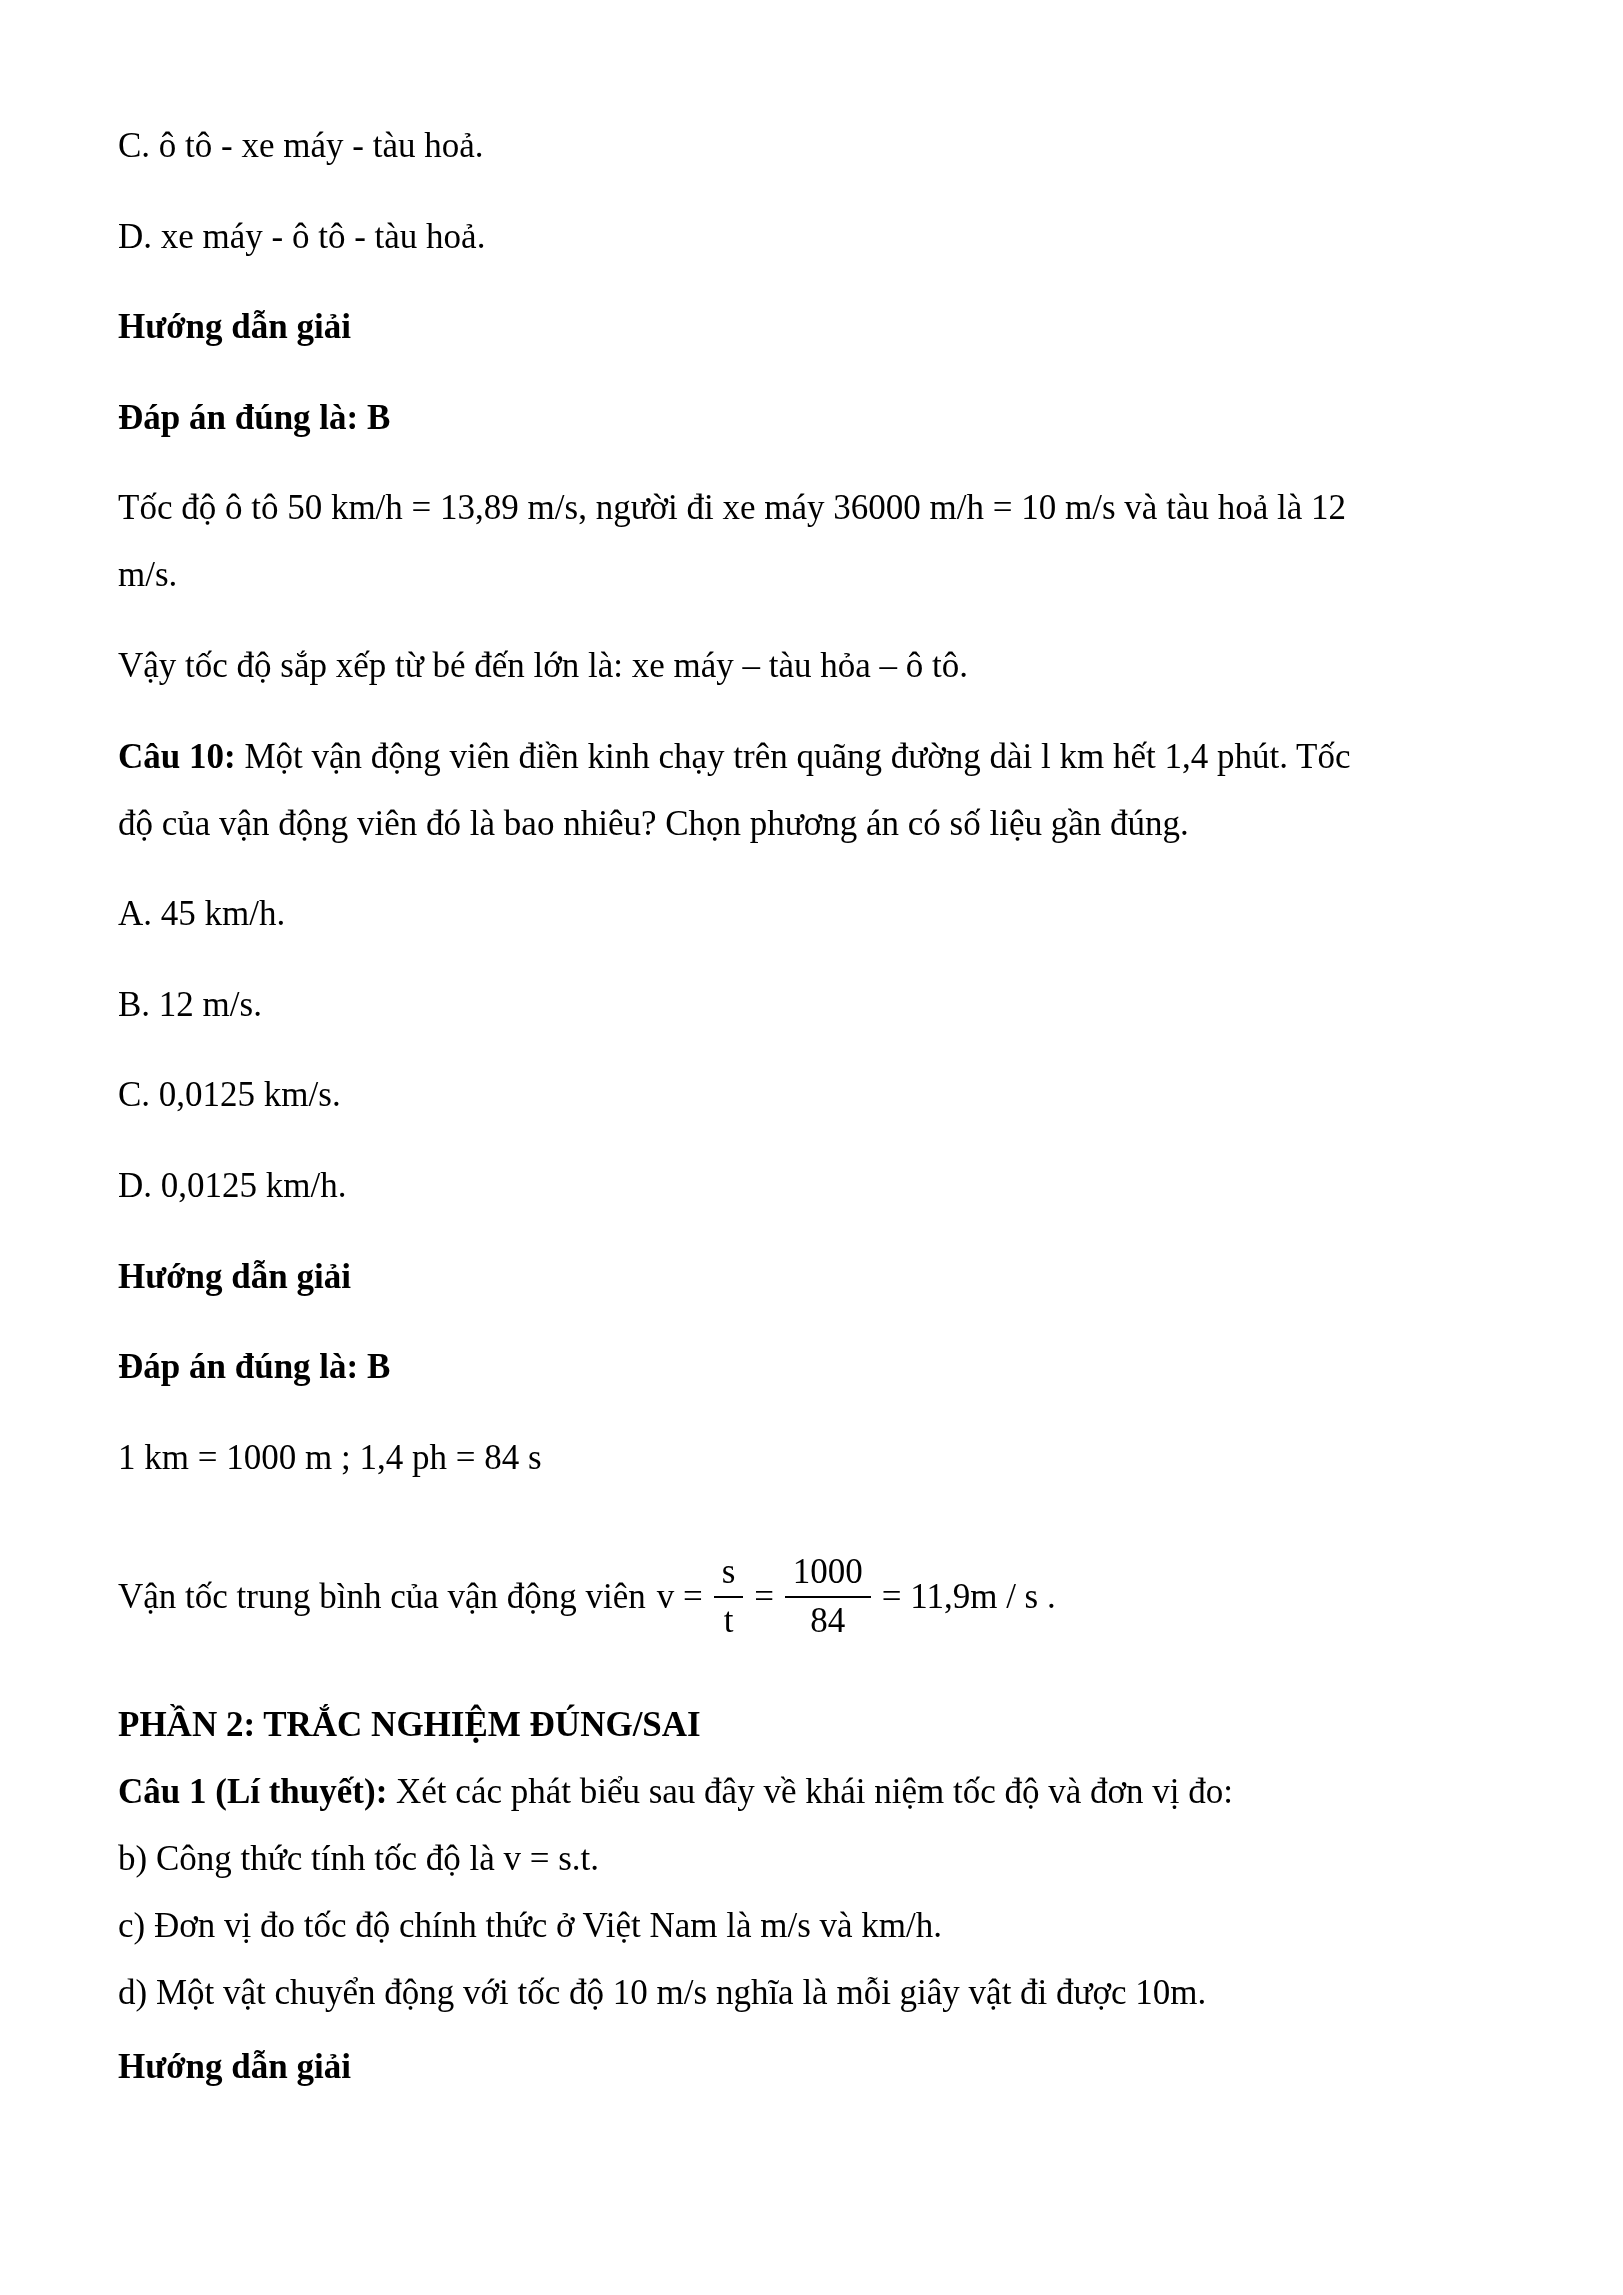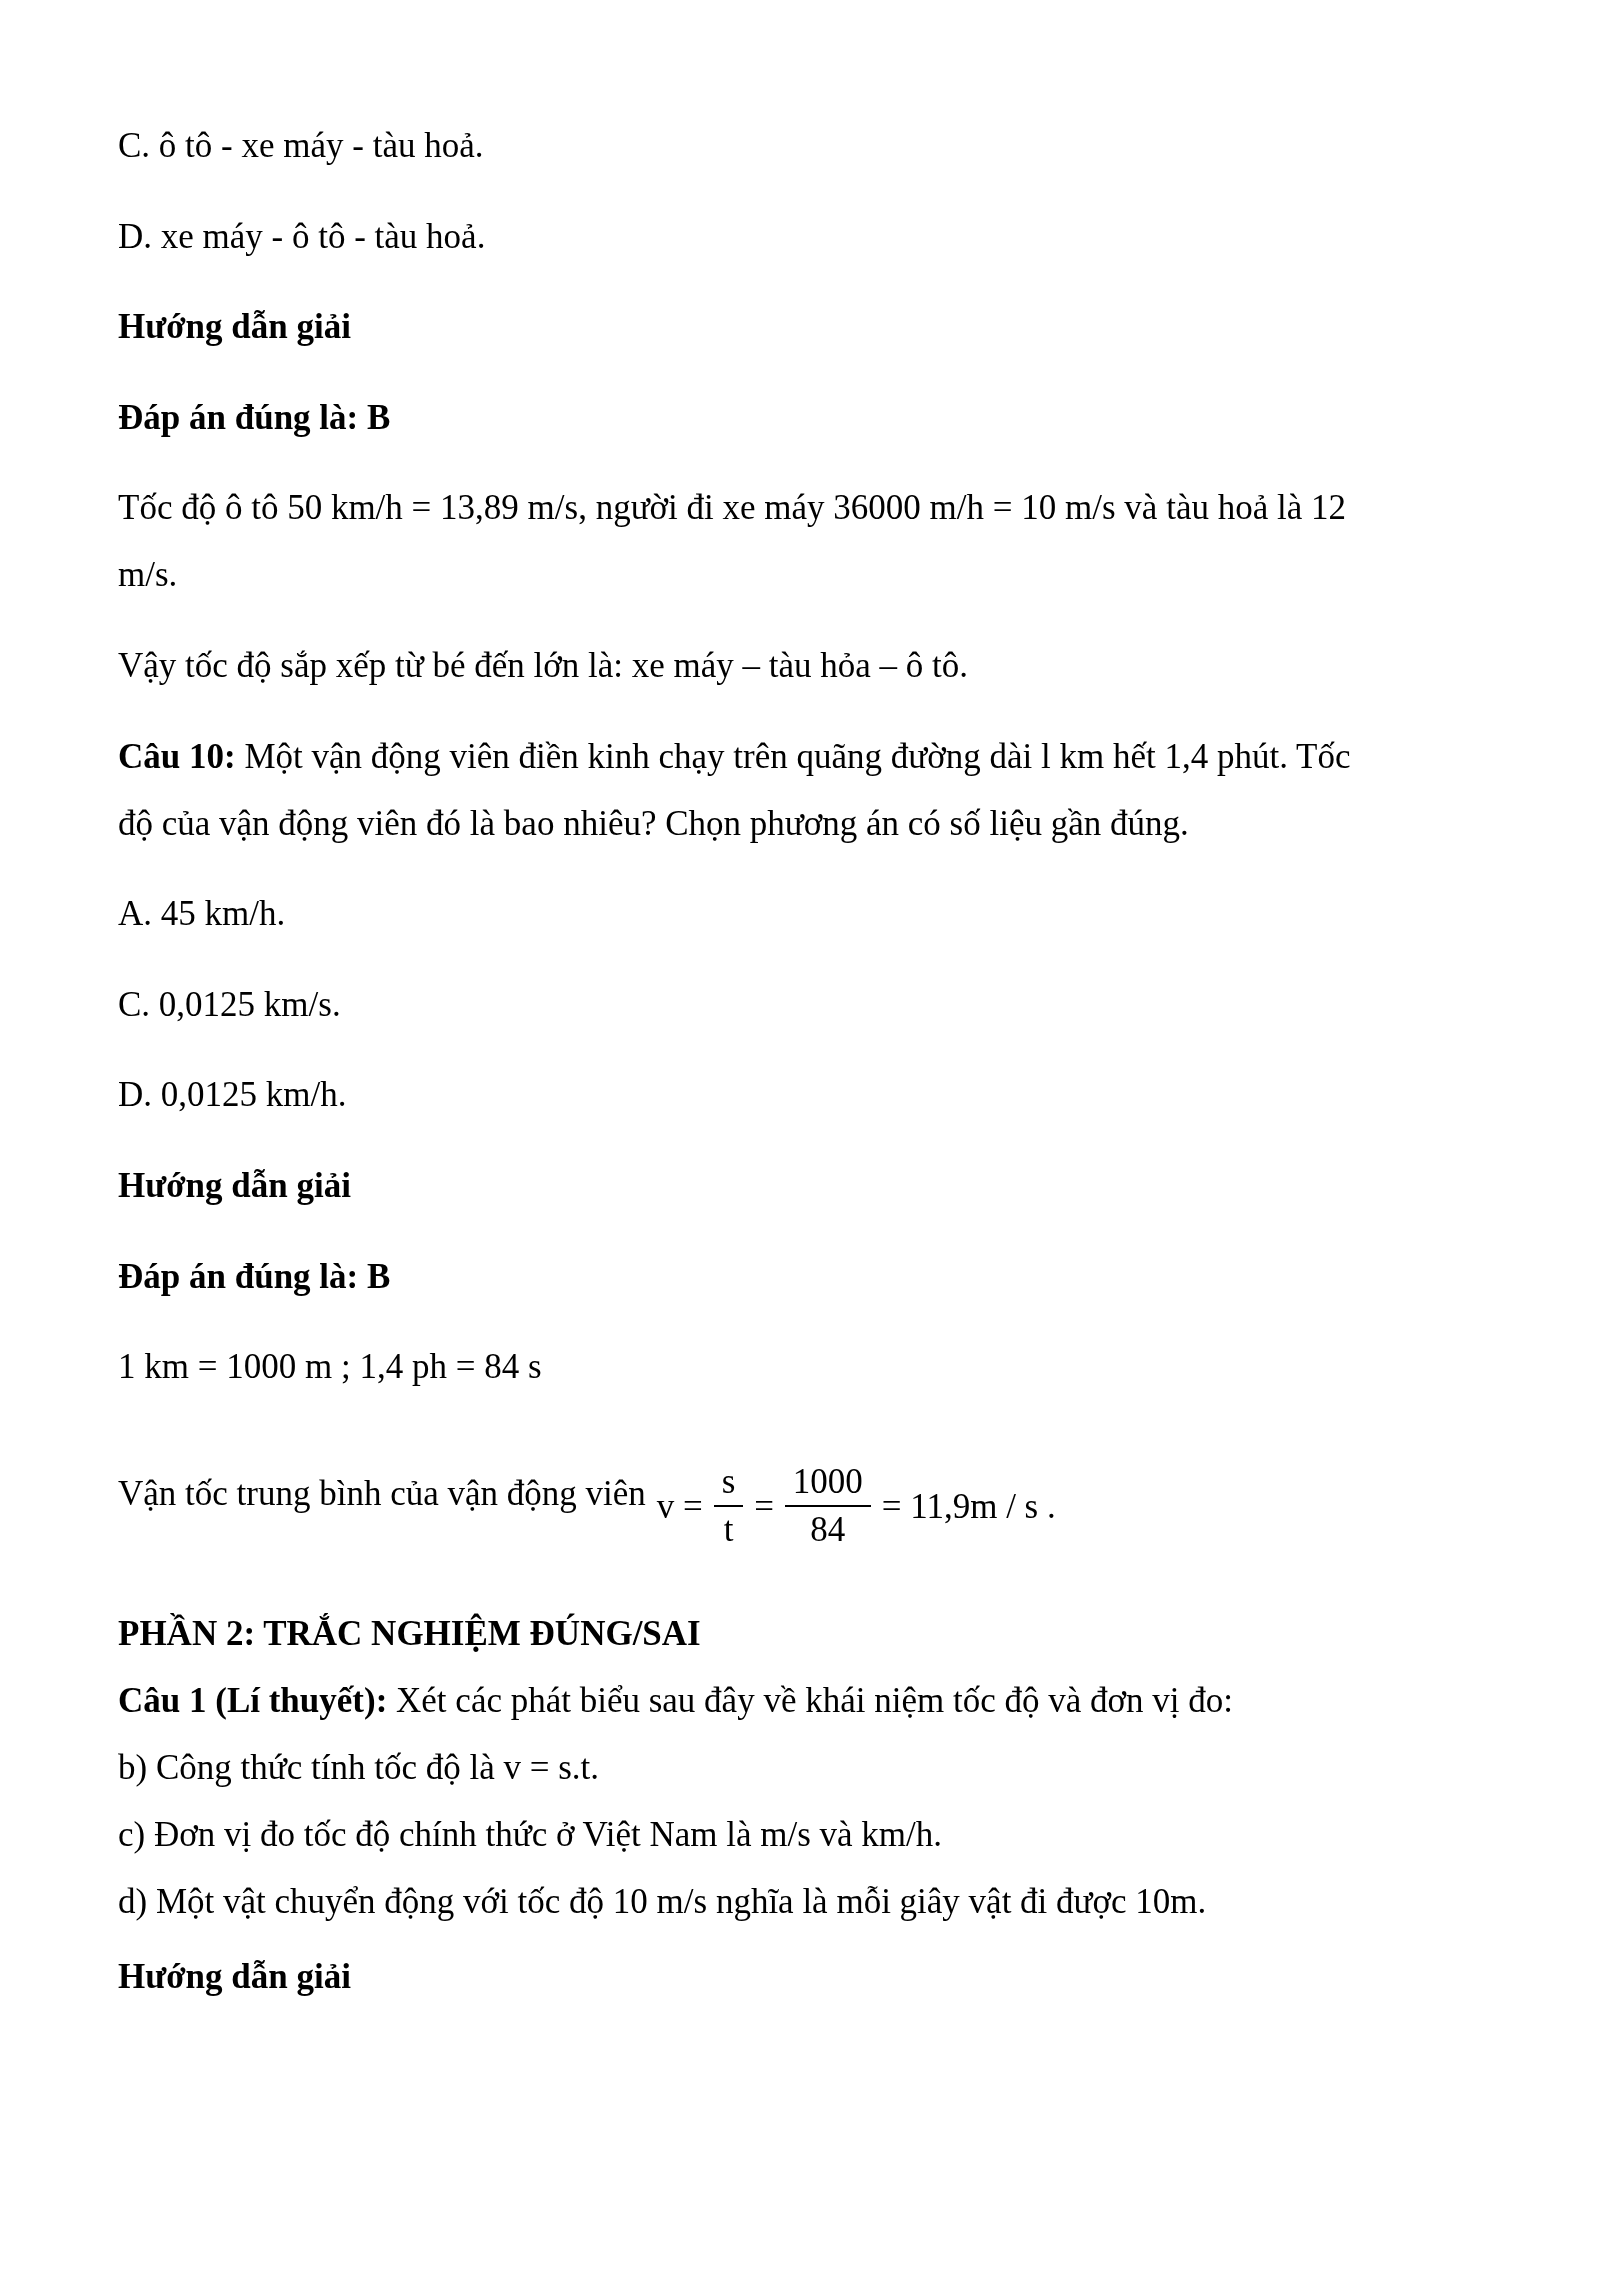--- a/index.html
+++ b/index.html
@@ -32,21 +32,21 @@
   }
   .bold {
     font-weight: bold;
   }
   .line b {
     font-weight: bold;
   }
   
   .formula {
     display: flex;
-    align-items: flex-start;
+    align-items: center;
     gap: 11px;
     margin-top: 60px !important;
     margin-bottom: 48px !important;
   }
   .math {
     display: inline-flex;
     align-items: center;
     gap: 11px;
   }
   .frac {
@@ -80,20 +80,21 @@
     <p class="line">D. xe máy - ô tô - tàu hoả.</p>
     <p class="line bold">Hướng dẫn giải</p>
     <p class="line bold">Đáp án đúng là: B</p>
     <p class="line"><span>Tốc độ ô tô 50 km/h = 13,89 m/s, người đi xe máy 36000 m/h = 10 m/s và tàu hoả là 12</span><br><span>m/s.</span></p>
     <p class="line">Vậy tốc độ sắp xếp từ bé đến lớn là: xe máy – tàu hỏa – ô tô.</p>
   </div>
 
   <div class="part1">
     <p class="line"><b>Câu 10:</b><span> Một vận động viên điền kinh chạy trên quãng đường dài l km hết 1,4 phút. Tốc</span><br><span>độ của vận động viên đó là bao nhiêu? Chọn phương án có số liệu gần đúng.</span></p>
     <p class="line">A. 45 km/h.</p>
+    <p class="line">B. 12 m/s.</p>
     <p class="line">C. 0,0125 km/s.</p>
     <p class="line">D. 0,0125 km/h.</p>
     <p class="line bold">Hướng dẫn giải</p>
     <p class="line bold">Đáp án đúng là: B</p>
     <p class="line">1 km = 1000 m ; 1,4 ph = 84 s</p>
     <p class="line formula">
       <span>Vận tốc trung bình của vận động viên</span>
       <span class="math">
         <span>v =</span>
         <span class="frac">

